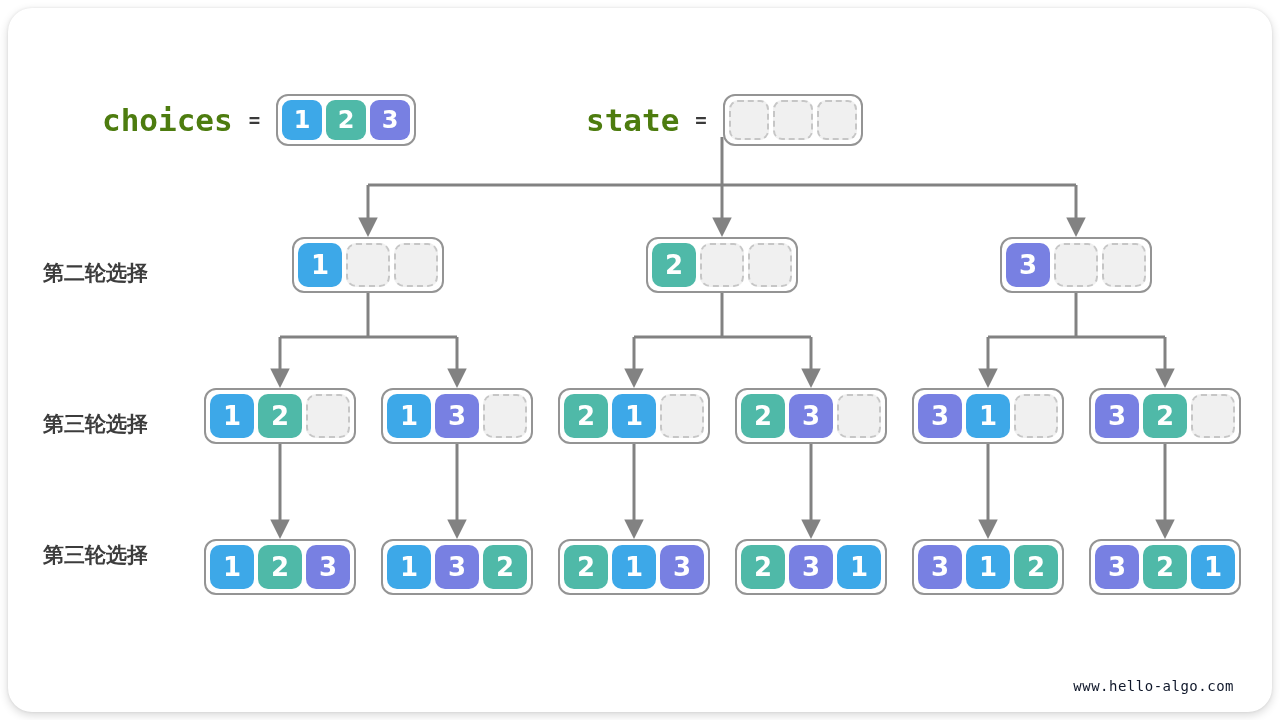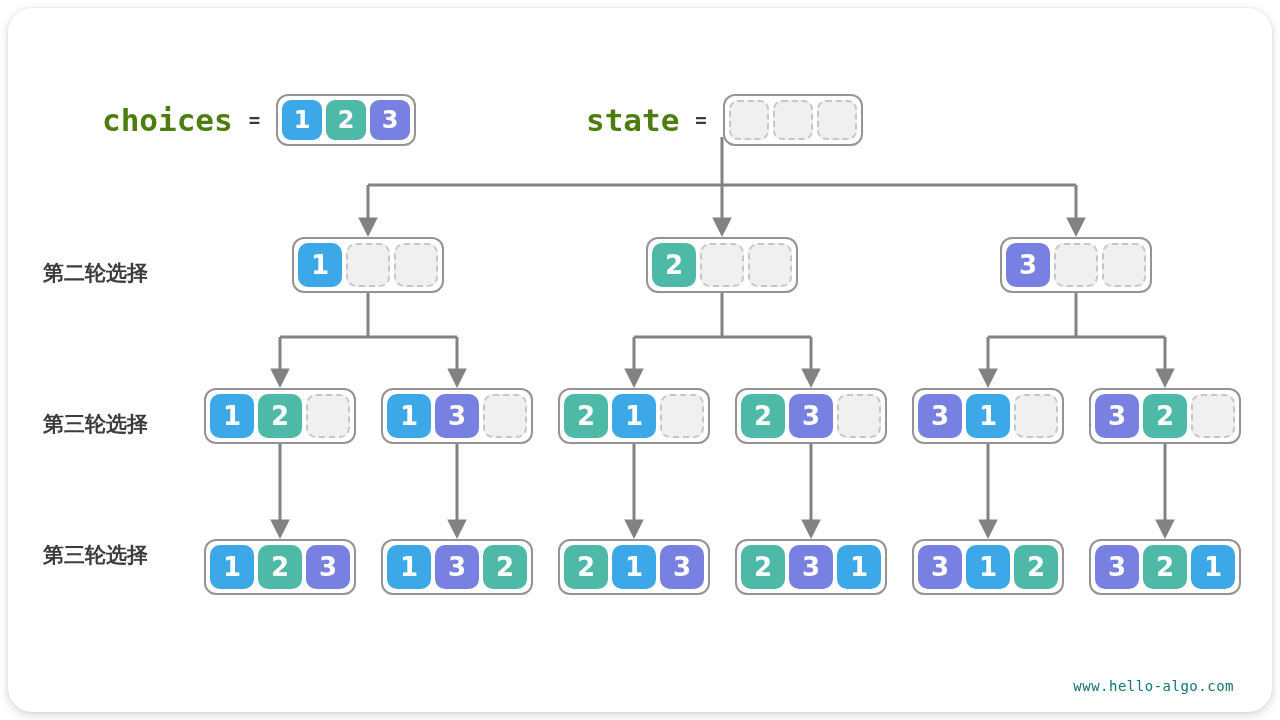--- a/index.html
+++ b/index.html
@@ -29,21 +29,21 @@
   .node.small .cell{width:40px;height:40px;font-size:24px;border-radius:9px;}
 
   .row-label{position:absolute;left:35px;transform:translateY(-50%);
              font-size:21px;font-weight:600;color:#3c3c3c;white-space:nowrap;}
   .row-label.r1{top:265px;}
   .row-label.r2{top:416px;}
   .row-label.r3{top:547px;}
 
   .watermark{position:absolute;right:38px;bottom:18px;
              font-family:"DejaVu Sans Mono","Liberation Mono",monospace;
-             font-size:14px;color:#0f766e;letter-spacing:.5px;}
+             font-size:14px;color:#0f172a;letter-spacing:.5px;}
 </style>
 </head>
 <body>
 
 <div class="card">
 
   <svg class="arrows" id="arrow-svg">
       <defs>
         <marker id="ah" viewBox="0 0 10 10" refX="8" refY="5" markerWidth="6.5" markerHeight="6.5" orient="auto-start-reverse">
           <path d="M0,0 L10,5 L0,10 z" fill="#828282"></path>

